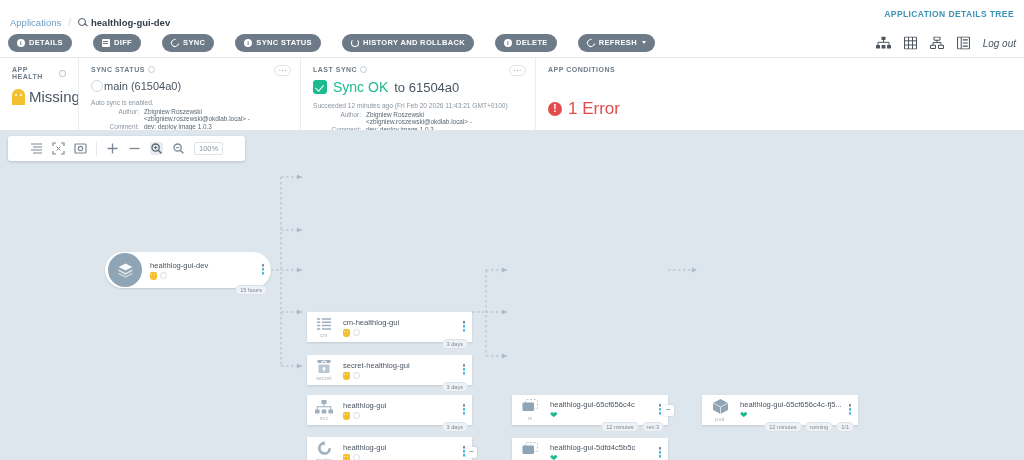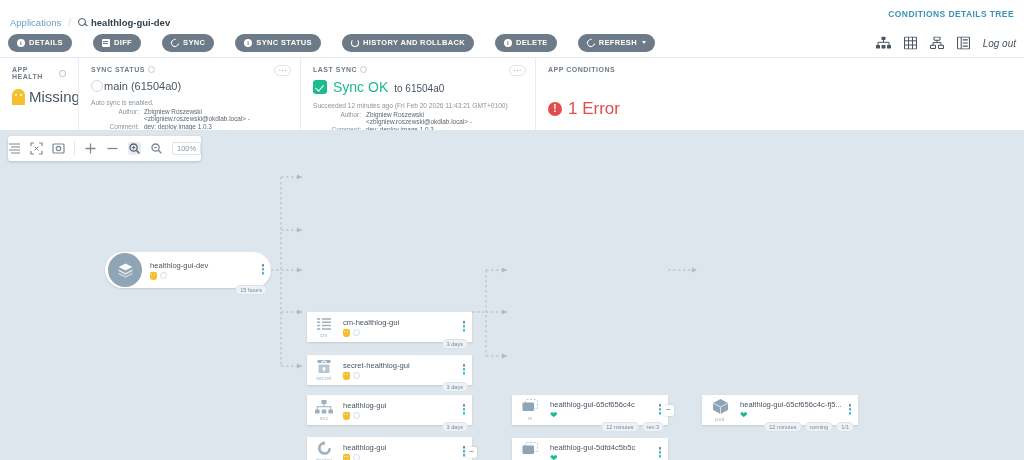--- a/index.html
+++ b/index.html
@@ -136,40 +136,40 @@
   .chk {
     width: 14px; height: 14px; background: #1bba8f; border-radius: 3px;
     position: relative; flex: 0 0 14px; align-self: center;
   }
   .chk::after {
     content: ""; position: absolute; left: 4px; top: 3px;
     width: 4px; height: 7px; border: 1.6px solid #fff;
     border-top: 0; border-left: 0; transform: rotate(42deg);
   }
   .syncok-txt { color: #1bba8f; font-size: 14px; }
-  .syncok-to { color: #4a5560; font-size: 10px; }
+  .syncok-to { color: #4a5560; font-size: 13px; }
 
   .err-row { display: flex; align-items: center; gap: 6px; margin-top: 26px; }
   .err-ic {
     width: 14px; height: 14px; border-radius: 50%; background: #e34c4c;
     position: relative; flex: 0 0 14px;
   }
   .err-ic::after {
     content: "!"; position: absolute; inset: 0; color: #fff;
     font-size: 10px; font-weight: 700; line-height: 14px; text-align: center;
   }
   .err-txt { color: #e34c4c; font-size: 17px; }
 
   
   .graphwrap { position: relative; height: calc(460px - 28px - 30px - 72px); }
   .gtoolbar {
     position: absolute; left: 8px; top: 6px; z-index: 5;
     background: #fff; border-radius: 3px;
     box-shadow: 0 1px 3px rgba(0,0,0,.17);
-    height: 25px; display: flex; align-items: center; padding: 0 0; gap: 9px;
+    height: 25px; display: flex; align-items: center; padding: 0 22px; gap: 9px;
   }
   .gbtn { width: 13px; height: 13px; position: relative; cursor: pointer; }
   .gbtn.active { background: #e6ecf2; border-radius: 3px; }
   .gsep { width: 1px; height: 15px; background: #e3e9ee; }
   .zoomval {
     border: 1px solid #dde4ea; border-radius: 2px; color: #8a959f;
     font-size: 7.5px; height: 13px; line-height: 12px; padding: 0 4px;
     cursor: text;
   }
 
@@ -239,21 +239,21 @@
 </head>
 <body>
 
 <div class="topbar">
   <span class="crumb-link">Applications</span>
   <span class="crumb-sep">/</span>
   <span class="crumb-search">
     <span class="mag"></span>
     <span class="crumb-current">healthlog-gui-dev</span>
   </span>
-  <span class="appdetails-tree">CONDITIONS DETAILS TREE</span>
+  <span class="appdetails-tree">APPLICATION DETAILS TREE</span>
 </div>
 
 <div class="actionbar">
   <div class="btn">
     <span class="gi ic-info"></span>
     <span>DETAILS</span>
   </div>
   <div class="btn">
     <span class="gi ic-doc"></span>
     <span>DIFF</span>

